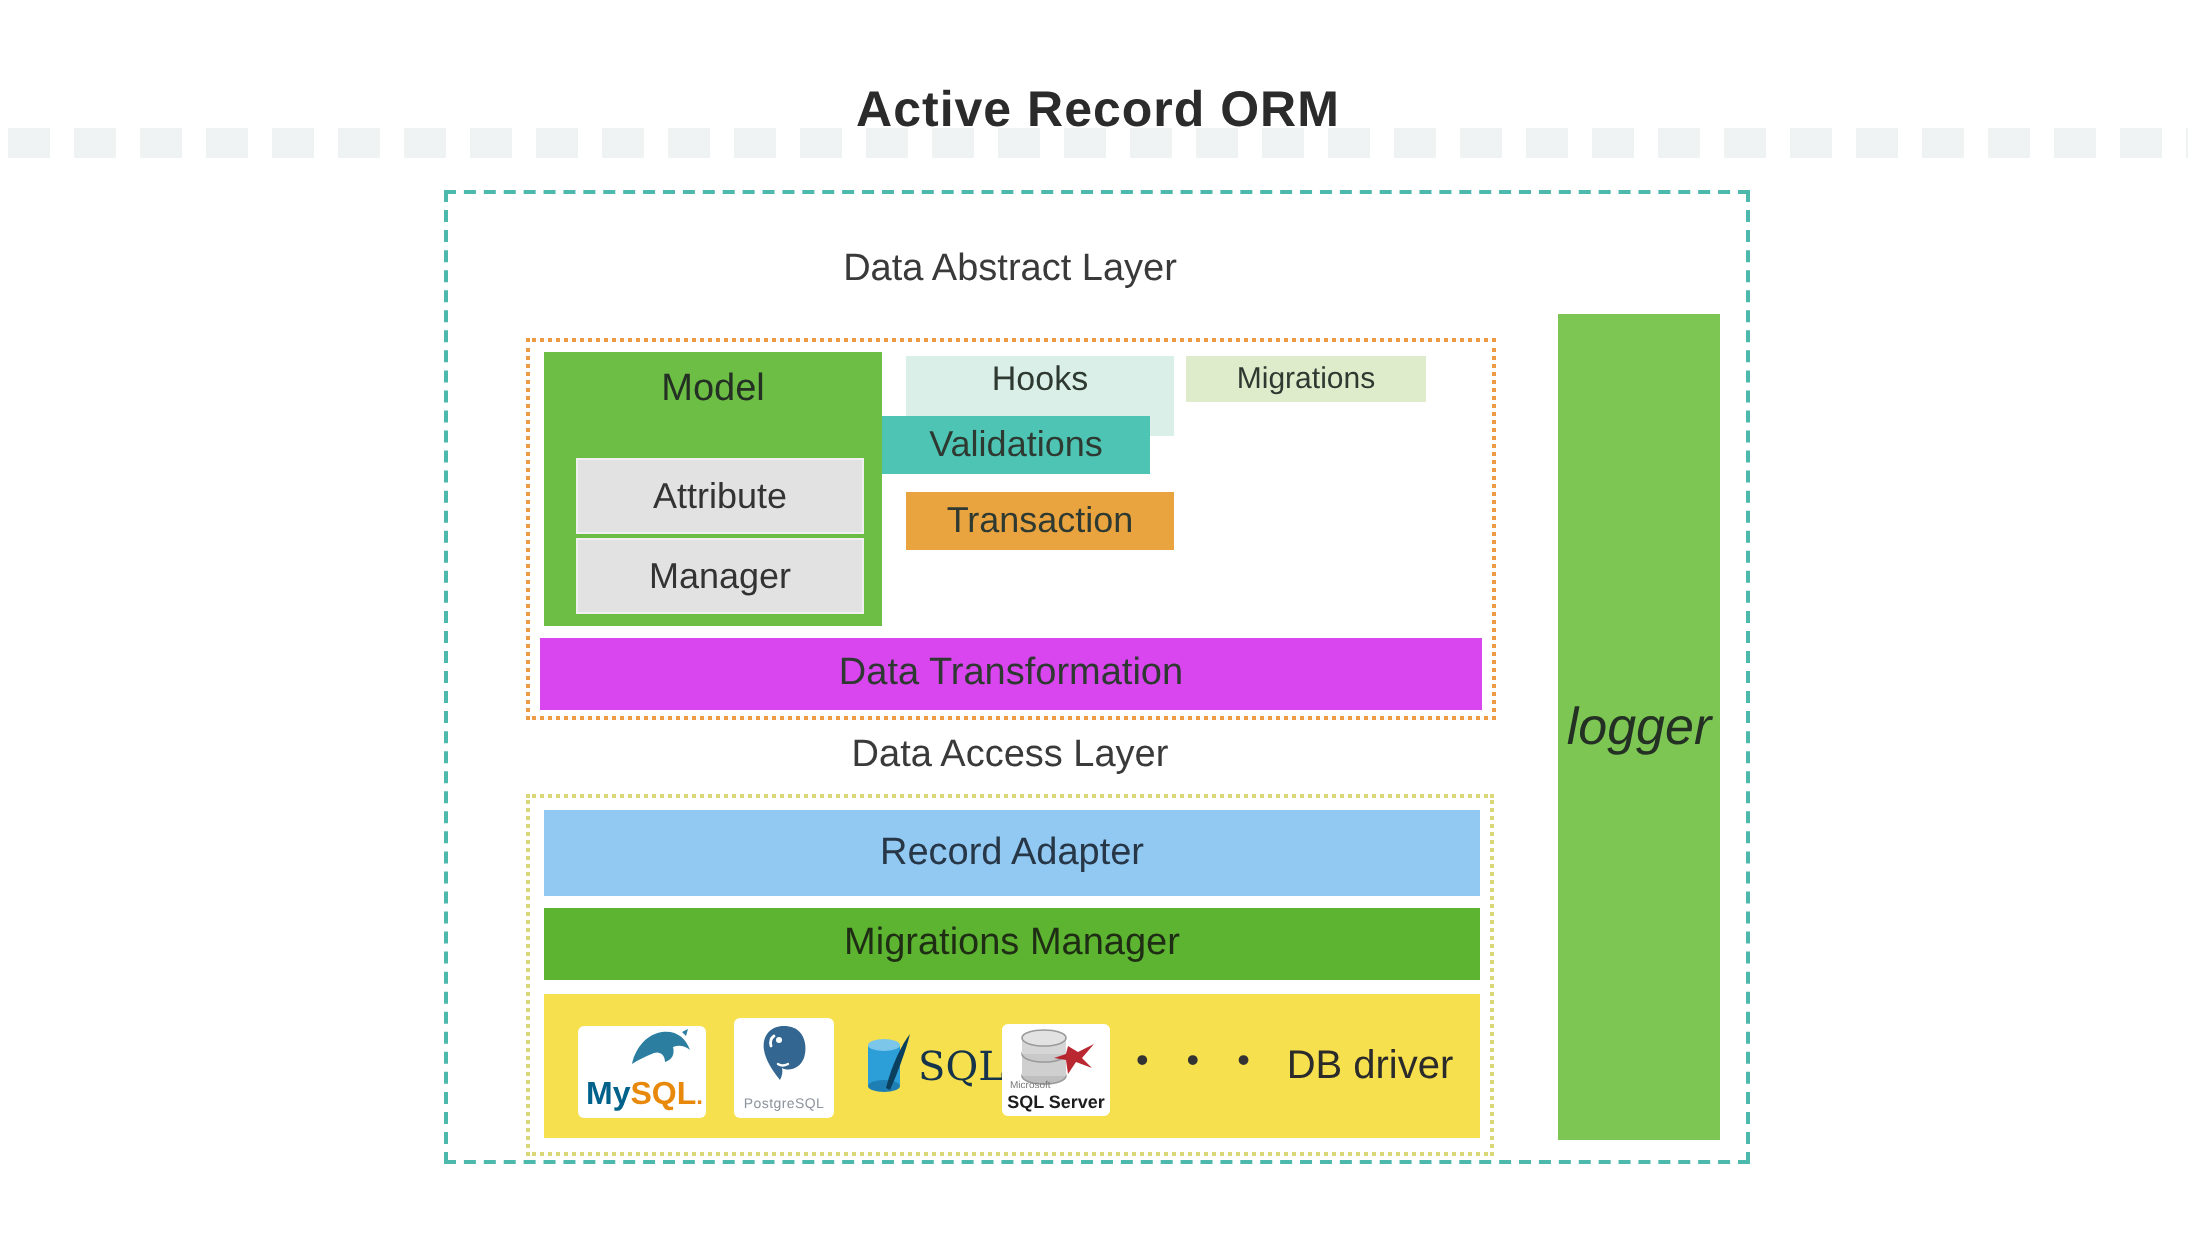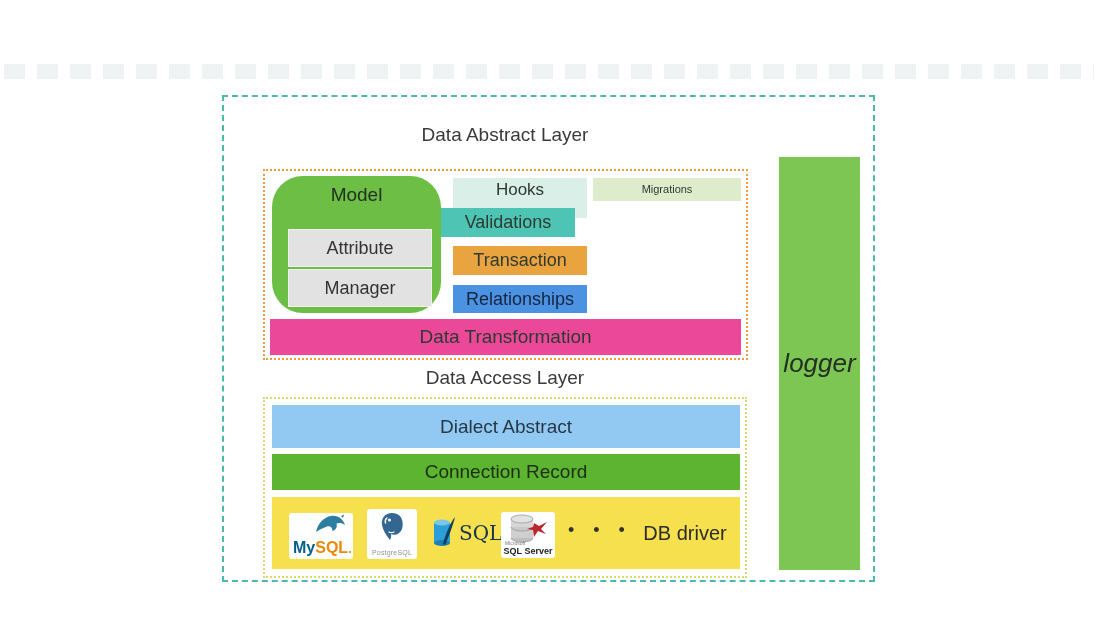--- a/index.html
+++ b/index.html
@@ -31,21 +31,21 @@
   .model-label { position:absolute; left:0; top:8px; width:100%; text-align:center;
                  font-size:19px; color:#233023; }
   .gray-box { position:absolute; left:16px; width:144px; height:38px;
               border:1px solid #f0f0f0; text-align:center; font-size:18px;
               line-height:36px; color:#333; }
   .attr-box { top:53px; }
   .dt-box   { top:93px; }
 
   .chip { position:absolute; text-align:center; color:#2e3a31; }
   .hooks         { left:188px; top:7px;   width:134px; height:40px; font-size:17px; line-height:23px; }
-  .migrations    { left:328px; top:7px;   width:148px; height:23px; font-size:11px; line-height:23px; }
+  .migrations    { left:328px; top:7px;   width:120px; height:23px; font-size:15px; line-height:23px; }
   .validations   { left:176px; top:37px;  width:134px; height:29px; font-size:18px; line-height:29px; }
   .dirty-check   { left:330px; top:37px;  width:146px; height:29px; font-size:18px; line-height:29px; }
   .transaction   { left:188px; top:75px;  width:134px; height:29px; font-size:18px; line-height:29px; }
   .relationships { left:188px; top:114px; width:134px; height:28px; font-size:18px; line-height:28px; color:#16243c; }
   .transformation{ left:5px;   top:148px; width:471px; height:36px; font-size:19px; line-height:36px; }
 
   .dialect    { position:absolute; left:7px; top:6px;  width:468px; height:43px;
                 text-align:center; font-size:19px; line-height:43px; color:#273747; }
   .connection { position:absolute; left:7px; top:55px; width:468px; height:36px;
                 text-align:center; font-size:19px; line-height:36px; color:#1e2d14; }
@@ -80,48 +80,48 @@
 
   .logger-bar { position:absolute; left:555px; top:60px; width:81px; height:413px;
                 display:flex; align-items:center; justify-content:center;font-style:italic; }
   .logger-text { font-size:26px; color:#233023; }
 </style>
 </head>
 <body>
 
 <div class="canvas">
 
+  <div class="title">Active Record ORM</div>
   <div class="strip"></div>
 
   <div class="outer-box" style="border-color: rgb(77, 184, 172);">
 
     <div class="layer-label abstract-label">Data Abstract Layer</div>
 
     <div class="abstract-box" style="border-color: rgb(236, 154, 68);">
 
-      <div class="model-box" style="background-color: rgb(108, 190, 68); border-radius: 31px;">
+      <div class="model-box" style="background-color: rgb(108, 190, 68);">
         <div class="model-label">Model</div>
         <div class="gray-box attr-box" style="background-color: rgb(226, 226, 226);">Attribute</div>
         <div class="gray-box dt-box" style="background-color: rgb(226, 226, 226);">Manager</div>
       </div>
 
       <div class="chip hooks" style="background-color: rgb(217, 239, 232);">Hooks</div>
       <div class="chip migrations" style="background-color: rgb(223, 236, 203);">Migrations</div>
       <div class="chip validations" style="background-color: rgb(78, 196, 180);">Validations</div>
       <div class="chip transaction" style="background-color: rgb(233, 164, 64);">Transaction</div>
-      <div class="chip relationships" style="background-color: rgb(75, 146, 227);">Relationships</div>
-      <div class="chip transformation" style="background-color: #ec4899;">Data Transformation</div>
+      <div class="chip transformation" style="background-color: #d946ef;">Data Transformation</div>
     </div>
 
     <div class="layer-label access-label">Data Access Layer</div>
 
     <div class="access-box" style="border-color: rgb(217, 215, 118);">
 
-      <div class="dialect" style="background-color: rgb(146, 201, 242);">Dialect Abstract</div>
-      <div class="connection" style="background-color: rgb(92, 180, 49);">Connection Record</div>
+      <div class="dialect" style="background-color: rgb(146, 201, 242);">Record Adapter</div>
+      <div class="connection" style="background-color: rgb(92, 180, 49);">Migrations Manager</div>
 
       <div class="driver-bar" style="background-color: rgb(246, 224, 77);">
 
         <div class="logo-card mysql-card">
           <svg class="mysql-dolphin" width="36" height="21" viewBox="0 0 36 21">
             <path d="M3 18 C5 9 11 3 18 2 C25 1 30 5 32 11 C29 8.5 26 8.5 23.5 9.5 C24.5 13 23 16 19.5 17 C19.5 13.5 17 11.5 14 12.5 C10 14 6 16 3 18 Z" fill="#2c7ea1"></path>
             <path d="M28 2 L31 0.5 L30 4 Z" fill="#2c7ea1"></path>
           </svg>
           <div class="mysql-text">
             <span class="mysql-my">My</span><span class="mysql-sql">SQL</span><span class="mysql-dot">.</span>

